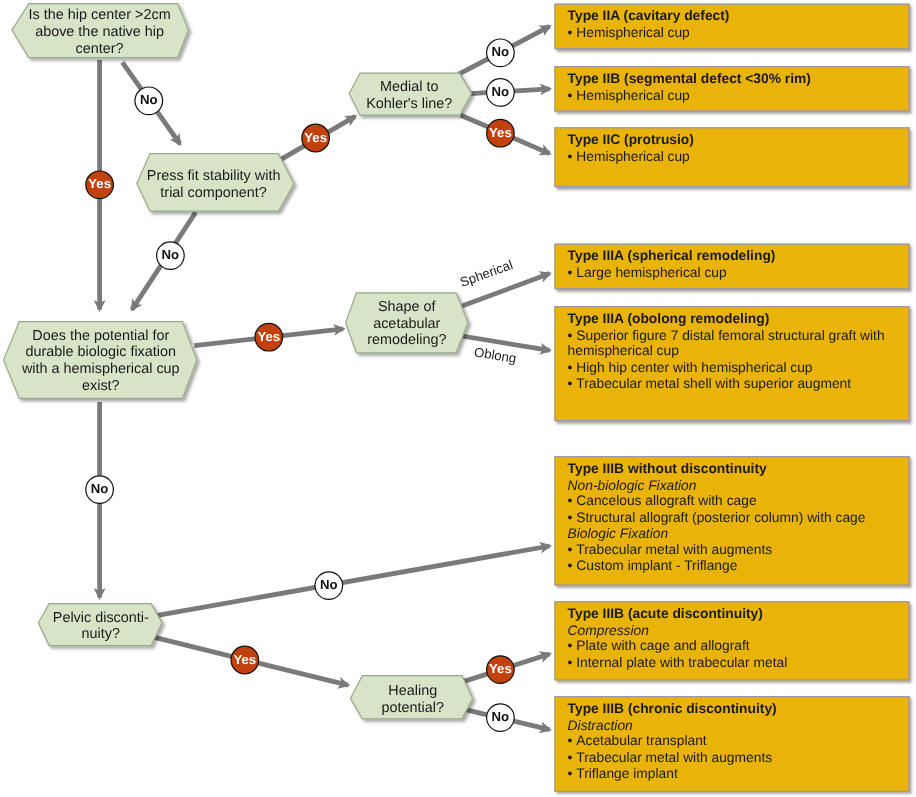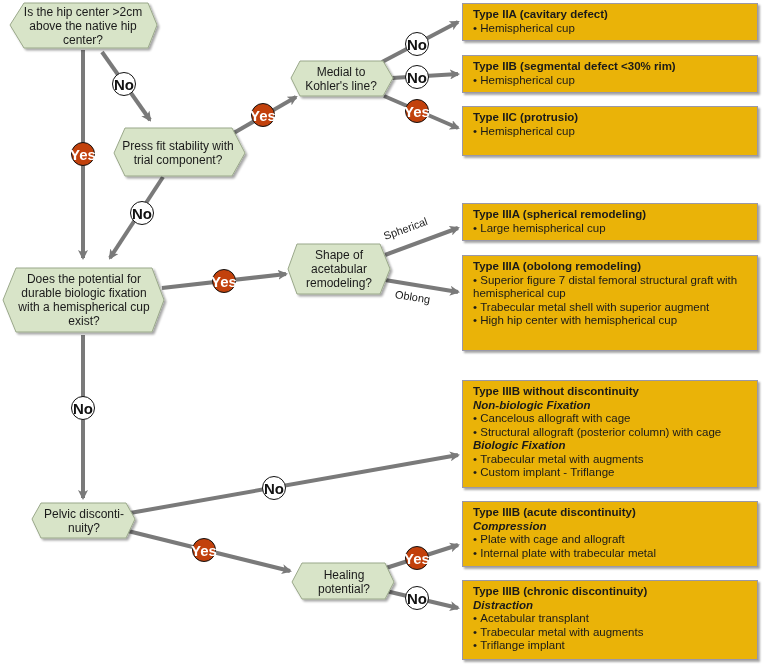--- a/index.html
+++ b/index.html
@@ -3,27 +3,27 @@
 <meta charset="utf-8">
 <style>
   html, body { margin:0; padding:0; background:#ffffff; }
   body { width:763px; height:664px; position:relative; overflow:hidden;
          font-family:"Liberation Sans", sans-serif; color:#1a1a1a; }
   #canvas { position:absolute; left:0; top:0; }
   .box { position:absolute; background:#eab308; border:1px solid #9a98a8;
          box-shadow:2px 2px 2px rgba(0,0,0,0.35);
          font-size:11.5px; line-height:13.5px; padding:4px 6px 4px 10px; box-sizing:border-box; }
   .box .title { font-weight:bold; display:block; }
-  .box .sub { font-weight:bold; font-style:italic; display:block; }
+  .box .sub { font-weight:normal; font-style:italic; display:block; }
   .box .item { display:block; }
   .box .item::before { content:"\2022\00a0"; }
   .hexlabel { position:absolute; text-align:center; font-size:12px; line-height:14px;
               display:flex; align-items:center; justify-content:center; color:#1a1a1a; }
   .badge { position:absolute; width:24px; height:24px; border-radius:50%;
-           font-size:15px; font-weight:bold; display:flex; align-items:center; justify-content:center;
+           font-size:11px; font-weight:bold; display:flex; align-items:center; justify-content:center;
            box-sizing:border-box; }
   .badge.yes { background:#c2410c; color:#fff; border:1.5px solid #111; }
   .badge.no { background:#fff; color:#111; border:1.5px solid #111; }
   .edge-label { position:absolute; font-size:11px; color:#1a1a1a; white-space:nowrap; }
 </style>
 </head>
 <body>
 
 <svg id="canvas" width="763" height="664">
   <defs>
@@ -105,22 +105,22 @@
 </div>
 
 <div class="box" style="left:462px;top:203px;width:296px;height:38px;">
   <span class="title">Type IIIA (spherical remodeling)</span>
   <span class="item">Large hemispherical cup</span>
 </div>
 
 <div class="box" style="left:462px;top:255px;width:296px;height:96px;">
   <span class="title">Type IIIA (obolong remodeling)</span>
   <span class="item">Superior figure 7 distal femoral structural graft with hemispherical cup</span>
+  <span class="item">High hip center with hemispherical cup</span>
   <span class="item">Trabecular metal shell with superior augment</span>
-  <span class="item">High hip center with hemispherical cup</span>
 </div>
 
 <div class="box" style="left:462px;top:380px;width:296px;height:108px;">
   <span class="title">Type IIIB without discontinuity</span>
   <span class="sub">Non-biologic Fixation</span>
   <span class="item">Cancelous allograft with cage</span>
   <span class="item">Structural allograft (posterior column) with cage</span>
   <span class="sub">Biologic Fixation</span>
   <span class="item">Trabecular metal with augments</span>
   <span class="item">Custom implant - Triflange</span>

